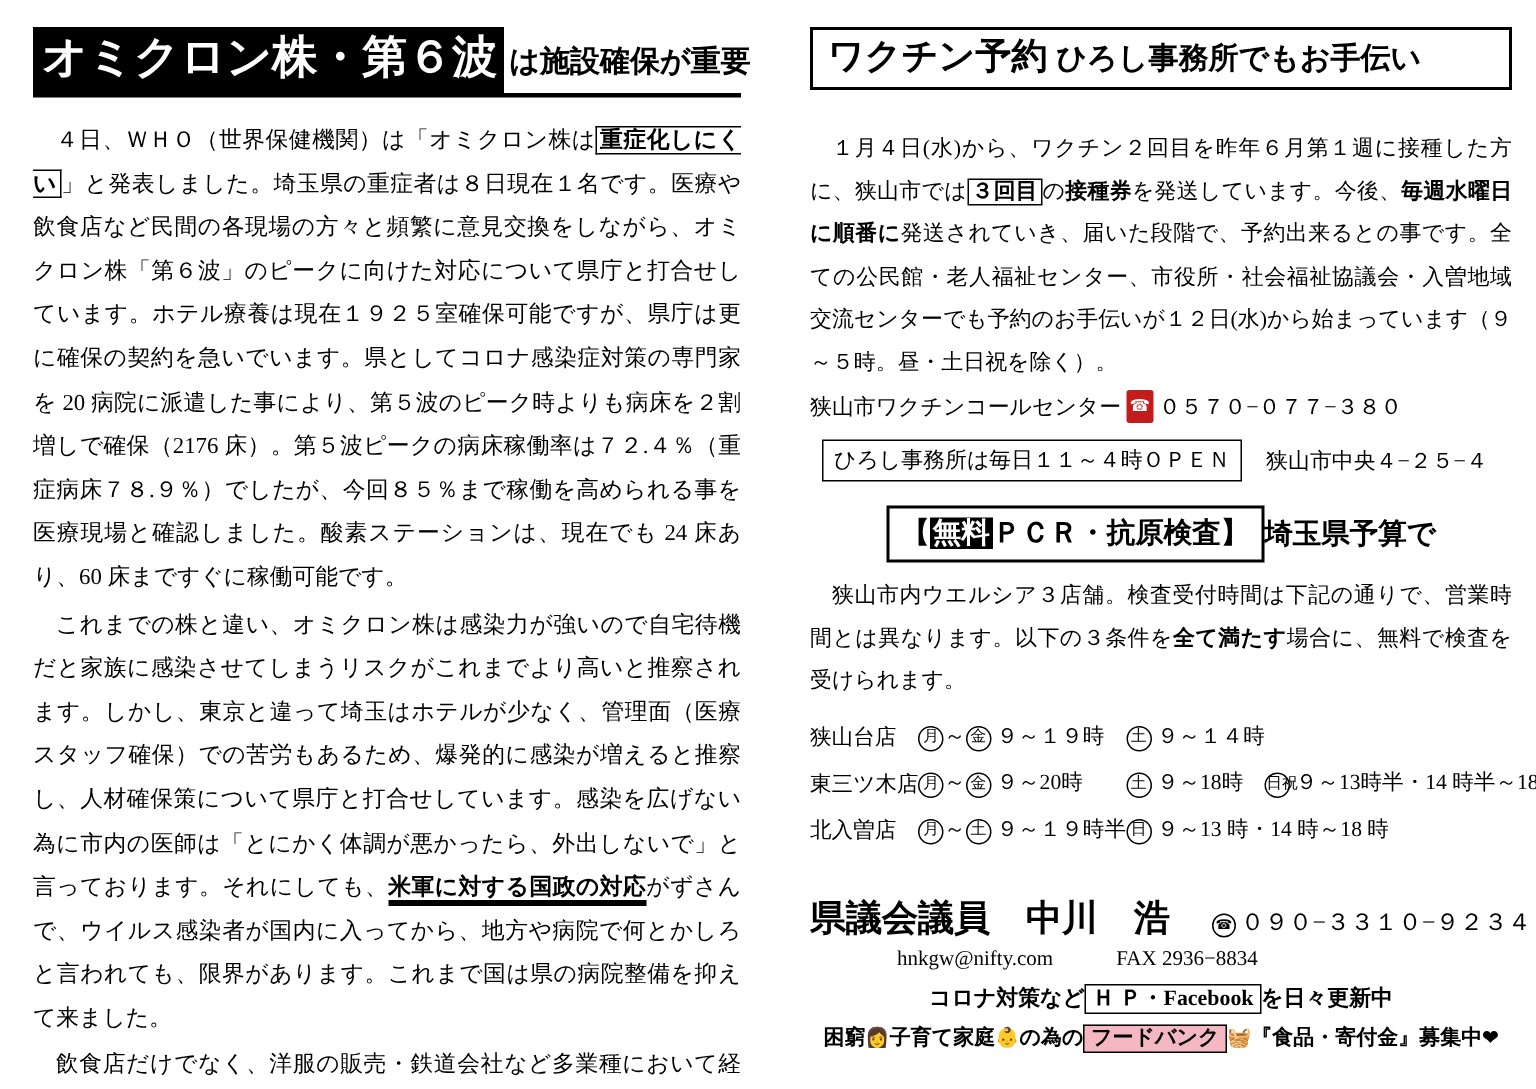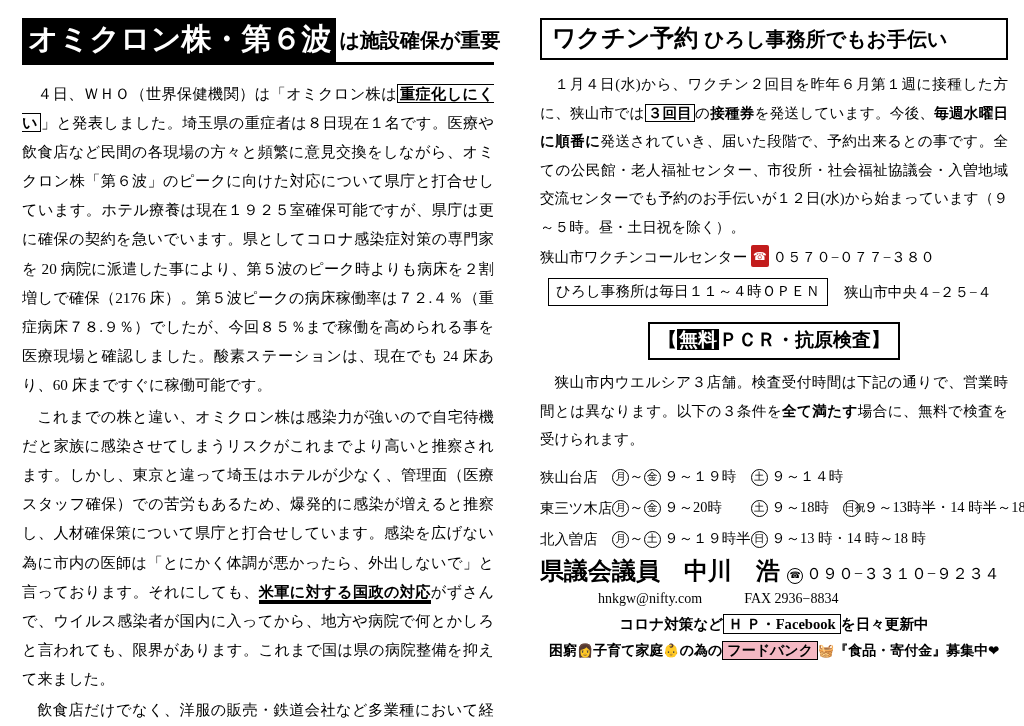--- a/index.html
+++ b/index.html
@@ -74,21 +74,21 @@
   .b { font-weight: bold; }
   .u-b { font-weight: bold; border-bottom: 4px solid #000000; }
 
   
   .headline-r {
     border: 2px solid #000;
     padding: 5px 10px 7px 10px;
     font-size: 24px;
     font-weight: bold;
     line-height: 1.1;
-    margin-bottom: 10px;
+    margin-bottom: 25px;
     white-space: nowrap;
   }
   .headline-r .sub {
     font-size: 20px;
     font-weight: bold;
   }
   .r-para {
     font-size: 14.6px;
     line-height: 1.95;
     text-align: justify;
@@ -181,24 +181,24 @@
     width: 15px;
     height: 15px;
     line-height: 14px;
     text-align: center;
     font-size: 10.5px;
     vertical-align: 1px;
   }
 
   
   .contact-name {
-    margin-top: 0;
+    margin-top: 26px;
     display: flex;
     align-items: baseline;
-    gap: 7px;
+    gap: 28px;
   }
   .contact-name .nm {
     font-size: 24px;
     font-weight: bold;
     white-space: nowrap;
   }
   .contact-name .tel {
     font-size: 16px;
     white-space: nowrap;
   }
@@ -281,20 +281,21 @@
       <span>０５７０−０７７−３８０</span>
     </div>
 
     <div class="open-line">
       <div class="open-box">ひろし事務所は毎日１１～４時ＯＰＥＮ</div>
       <div>狭山市中央４−２５−４</div>
     </div>
 
     <div class="pcr-head">
       <div class="pcr-box"><span>【</span><span class="inv">無料</span><span>ＰＣＲ・抗原検査</span><span>】</span></div>
+      <div>埼玉県予算で</div>
     </div>
 
     <p class="r-para"><span>狭山市内ウエルシア３店舗。検査受付時間は下記の通りで、営業時間とは異なります。以下の３条件を</span><span class="b">全て満たす</span><span>場合に、無料で検査を受けられます。</span></p>
 
 
     <table class="hours">
       <tbody>
           <tr>
         <td class="name">狭山台店</td>
         <td class="t1"><span class="circ">月</span>～<span class="circ">金</span> <span>９～１９時</span></td>

